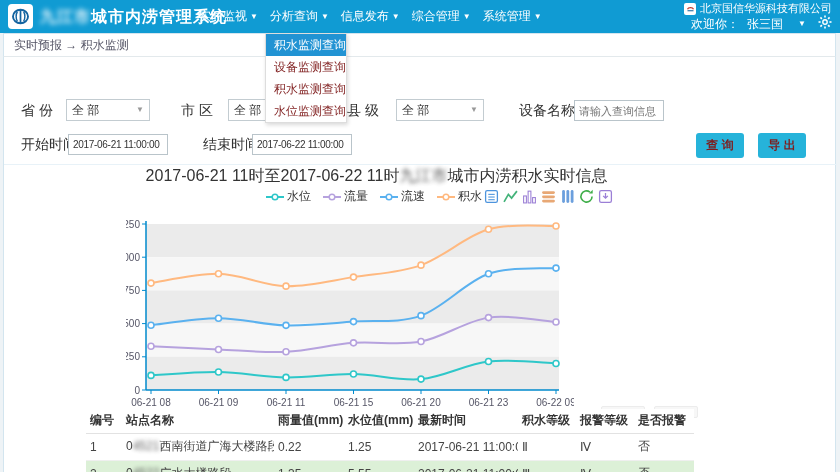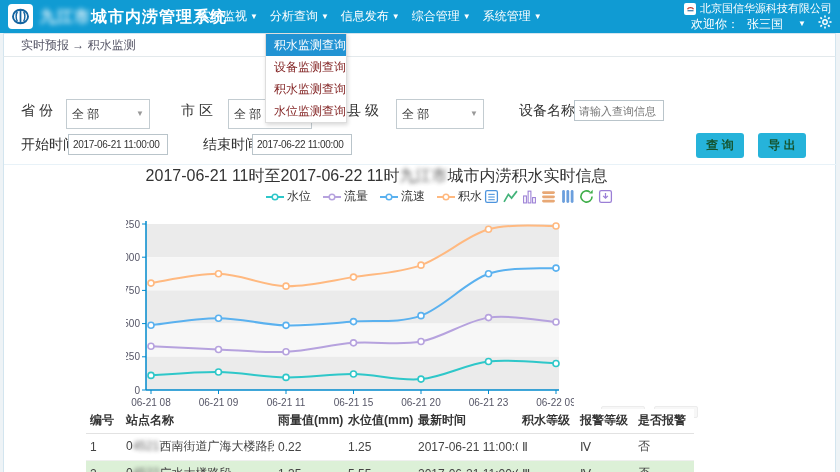--- a/index.html
+++ b/index.html
@@ -16,35 +16,35 @@
   #main-nav { position:absolute; left:193px; top:0; height:33px; display:flex; }
   .nav-item { height:33px; line-height:33px; padding:0 6px; color:#fff; font-size:12px; cursor:pointer; white-space:nowrap; }
   .nav-item.active { background:#0b7fb5; }
   .caret { font-size:8px; margin-left:3px; vertical-align:1px; }
   #topbar-right { position:absolute; right:8px; top:1px; text-align:right; color:#fff; }
   #company-line { font-size:11px; height:15px; line-height:15px; display:flex; align-items:center; justify-content:flex-end; gap:4px; }
   #welcome-line { font-size:12px; height:16px; line-height:16px; display:flex; align-items:center; justify-content:flex-end; gap:12px; }
   #company-logo { width:12px; height:12px; background:#fff; border-radius:2px; display:inline-flex; align-items:center; justify-content:center; }
 
   
-  #breadcrumb { position:absolute; left:3px; top:33px; width:833px; height:24px; background:#fff; border:1px solid #d3e5ef; border-bottom:1px solid #e3e9ec; line-height:23px; font-size:12px; color:#556; padding-left:17px; }
+  #breadcrumb { position:absolute; left:3px; top:33px; width:833px; height:24px; background:#fff; border:1px solid #d3e5ef; border-bottom:1px solid #e3e9ec; line-height:23px; font-size:12px; color:#556; padding-left:10px; }
   #panel { position:absolute; left:3px; top:57px; width:833px; height:415px; background:#fff; border-left:1px solid #d3e5ef; border-right:1px solid #d3e5ef; }
 
   
   #menu-dropdown { position:absolute; left:265px; top:33px; width:82px; background:#fff; border:1px solid #ddd; box-shadow:1px 2px 4px rgba(0,0,0,.15); z-index:50; }
   .dd-item { height:22px; line-height:22px; font-size:12px; color:#7f1d1d; padding-left:8px; cursor:pointer; white-space:nowrap; }
   .dd-item.active { background:#2193d3; color:#fff; }
 
   
   .f-label { position:absolute; font-size:14px; color:#333; height:22px; line-height:22px; white-space:nowrap;margin-left:7px; }
-  .f-select { position:absolute; height:30px; border:1px solid #c3ccd1; background:#fff; font-size:12px; color:#333; line-height:20px; padding:0 5px; display:flex; justify-content:space-between; align-items:center; cursor:pointer; }
+  .f-select { position:absolute; height:22px; border:1px solid #c3ccd1; background:#fff; font-size:12px; color:#333; line-height:20px; padding:0 5px; display:flex; justify-content:space-between; align-items:center; cursor:pointer; }
   .f-select .sel-caret { font-size:8px; color:#999; }
   .f-input { position:absolute; height:21px; border:1px solid #b9c4ca; font-size:11px; color:#333; padding:0 4px; font-family:"Liberation Sans","DejaVu Sans",sans-serif; }
   .f-input.date { font-size:10px; letter-spacing:-0.3px; }
-  .btn { position:absolute; height:25px; width:48px; background:#26b3da; color:#14532d; border:none; border-radius:3px; font-size:12px; font-weight:bold; cursor:pointer; font-family:inherit; }
+  .btn { position:absolute; height:25px; width:48px; background:#26b3da; color:#7f1d1d; border:none; border-radius:3px; font-size:12px; font-weight:bold; cursor:pointer; font-family:inherit; }
   #filter-divider { position:absolute; left:0; top:107px; width:833px; border-bottom:1px solid #e8f2f8; }
 
   
   #chart-title { position:absolute; left:0; top:109px; width:745px; text-align:center; font-size:16px; color:#333; white-space:nowrap; }
   #chart-legend { position:absolute; left:0; top:131px; width:740px; display:flex; justify-content:center; gap:12px; }
   .legend-item { display:flex; align-items:center; gap:3px; font-size:12px; color:#333; cursor:pointer; }
   #chart-toolbox { position:absolute; left:480px; top:132px; display:flex; gap:4px; }
   .tb-icon { width:15px; height:15px; cursor:pointer; }
   #chart-svg-wrap { position:absolute; left:122px; top:158px; width:448px; height:205px; z-index:1; }
 

